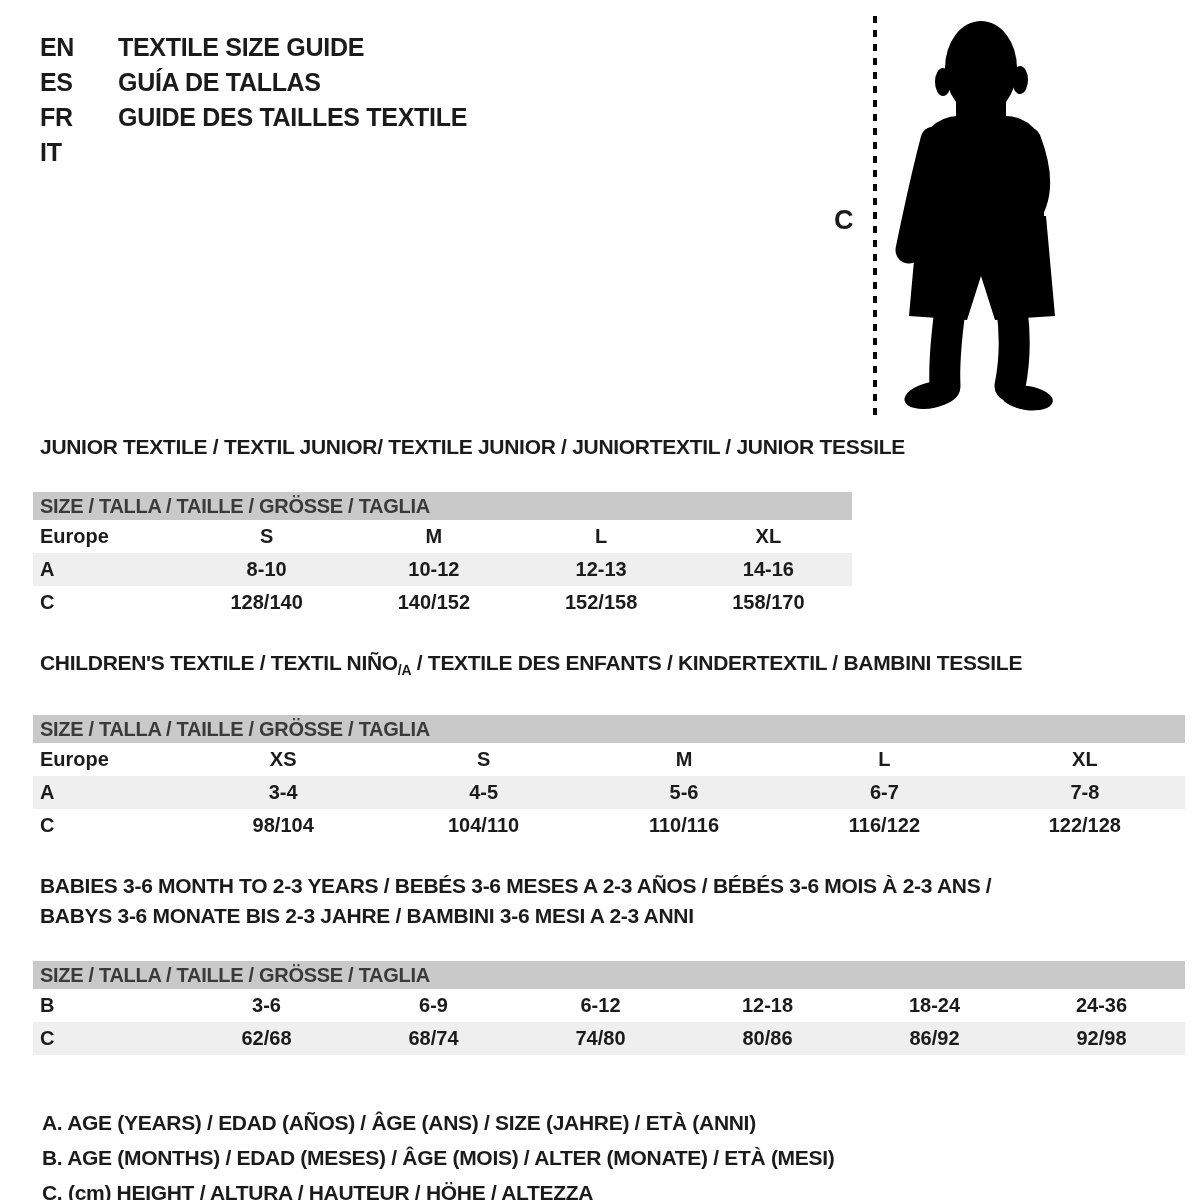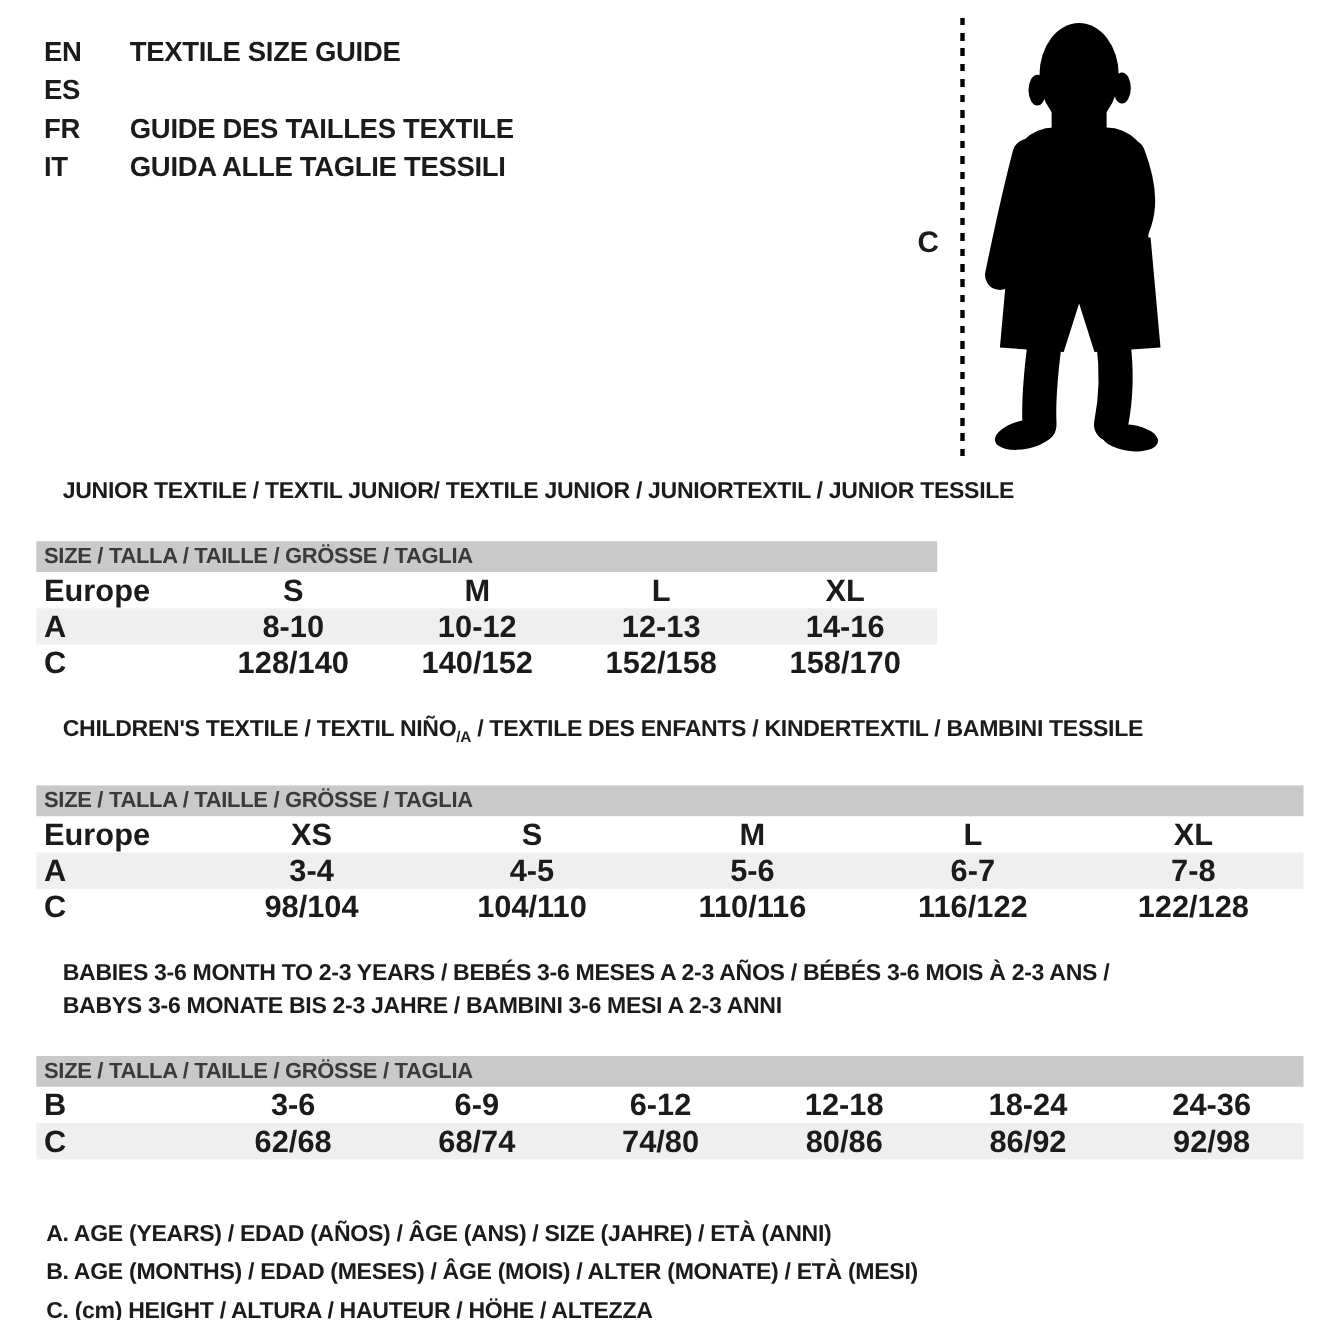--- a/index.html
+++ b/index.html
@@ -17,56 +17,56 @@
   .figure { position:absolute; top:0; right:0; width:312px; height:432px; }
   .height-line { position:absolute; left:61px; top:16px; width:4px; height:400px;
     background:repeating-linear-gradient(to bottom, #000 0 7px, transparent 7px 14px); }
   .height-label { position:absolute; left:22px; top:205px; font-size:27px; font-weight:bold; }
   .toddler { position:absolute; left:80px; top:18px; width:172px; height:394px; }
 
   
   .content { position:absolute; left:33px; top:432px; width:1152px; }
   .section { margin-bottom:29px; }
   .section-title { font-size:21px; font-weight:bold; letter-spacing:-0.3px;
-    margin-left:24px; line-height:30px; }
+    margin-left:7px; line-height:30px; }
   .section-title sub { font-size:14px; font-weight:bold; }
   .size-table { margin-top:30px; }
   .section-junior .size-table { width:819px; }
   .section-children .size-table, .section-babies .size-table { width:1152px; }
   .thead { height:28px; background:#c9c9c9; display:flex; align-items:center;
     padding-left:7px; font-size:20px; font-weight:bold; color:#3a3a3a; letter-spacing:-0.3px; }
-  .trow { display:flex; height:33px; align-items:center; font-size:28px; font-weight:bold; }
+  .trow { display:flex; height:33px; align-items:center; font-size:20px; font-weight:bold; }
   .rows .trow:nth-child(even) { background:#efefef; }
   .tcell { flex:1; text-align:center; }
   .tlabel { flex:none; width:150px; text-align:left; padding-left:7px; }
 
   
   .legend { margin-top:50px; margin-left:9px; }
   .legend-line { font-size:21px; font-weight:bold; line-height:35px; letter-spacing:-0.3px; }
 </style>
 </head>
 <body>
 
 <div class="page">
 
   <div class="lang-block">
     <div class="lang-row">
       <span class="lang-code">EN</span>
       <span class="lang-label">TEXTILE SIZE GUIDE</span>
     </div>
     <div class="lang-row">
       <span class="lang-code">ES</span>
+      <span class="lang-label">GUÍA DE TALLAS</span>
     </div>
     <div class="lang-row">
       <span class="lang-code">FR</span>
       <span class="lang-label">GUIDE DES TAILLES TEXTILE</span>
     </div>
     <div class="lang-row">
       <span class="lang-code">IT</span>
-      <span class="lang-label">GUIDA ALLE TAGLIE TESSILI</span>
     </div>
   </div>
 
   <div class="figure">
     <span class="height-label">C</span>
     <div class="height-line"></div>
     <svg class="toddler" viewBox="0 0 172 394" aria-hidden="true">
       <g fill="#000000">
 
         <ellipse cx="89" cy="50" rx="36" ry="47"></ellipse>

